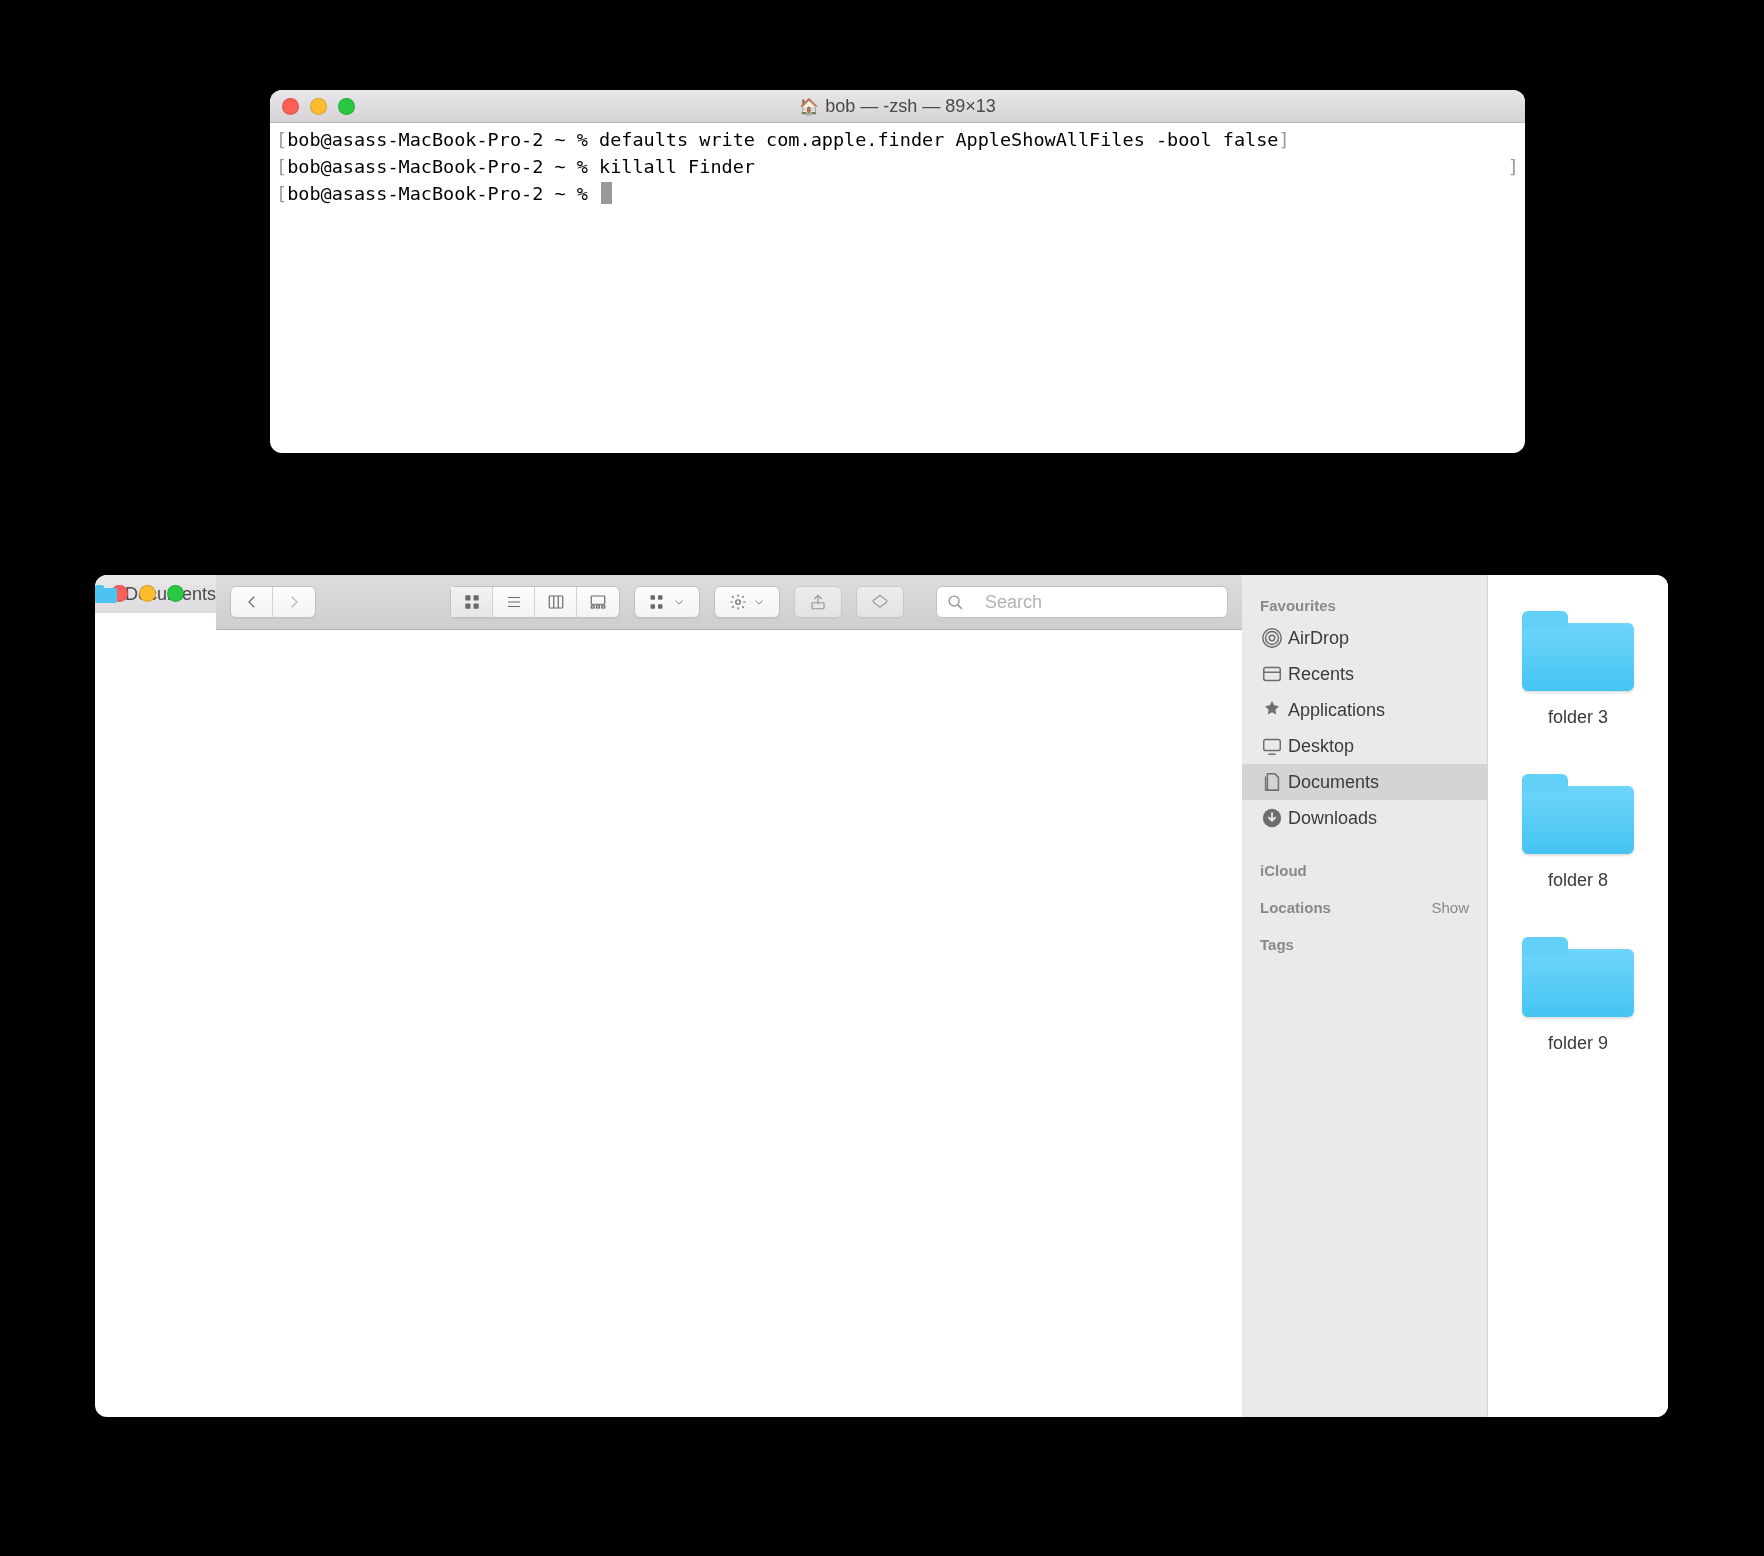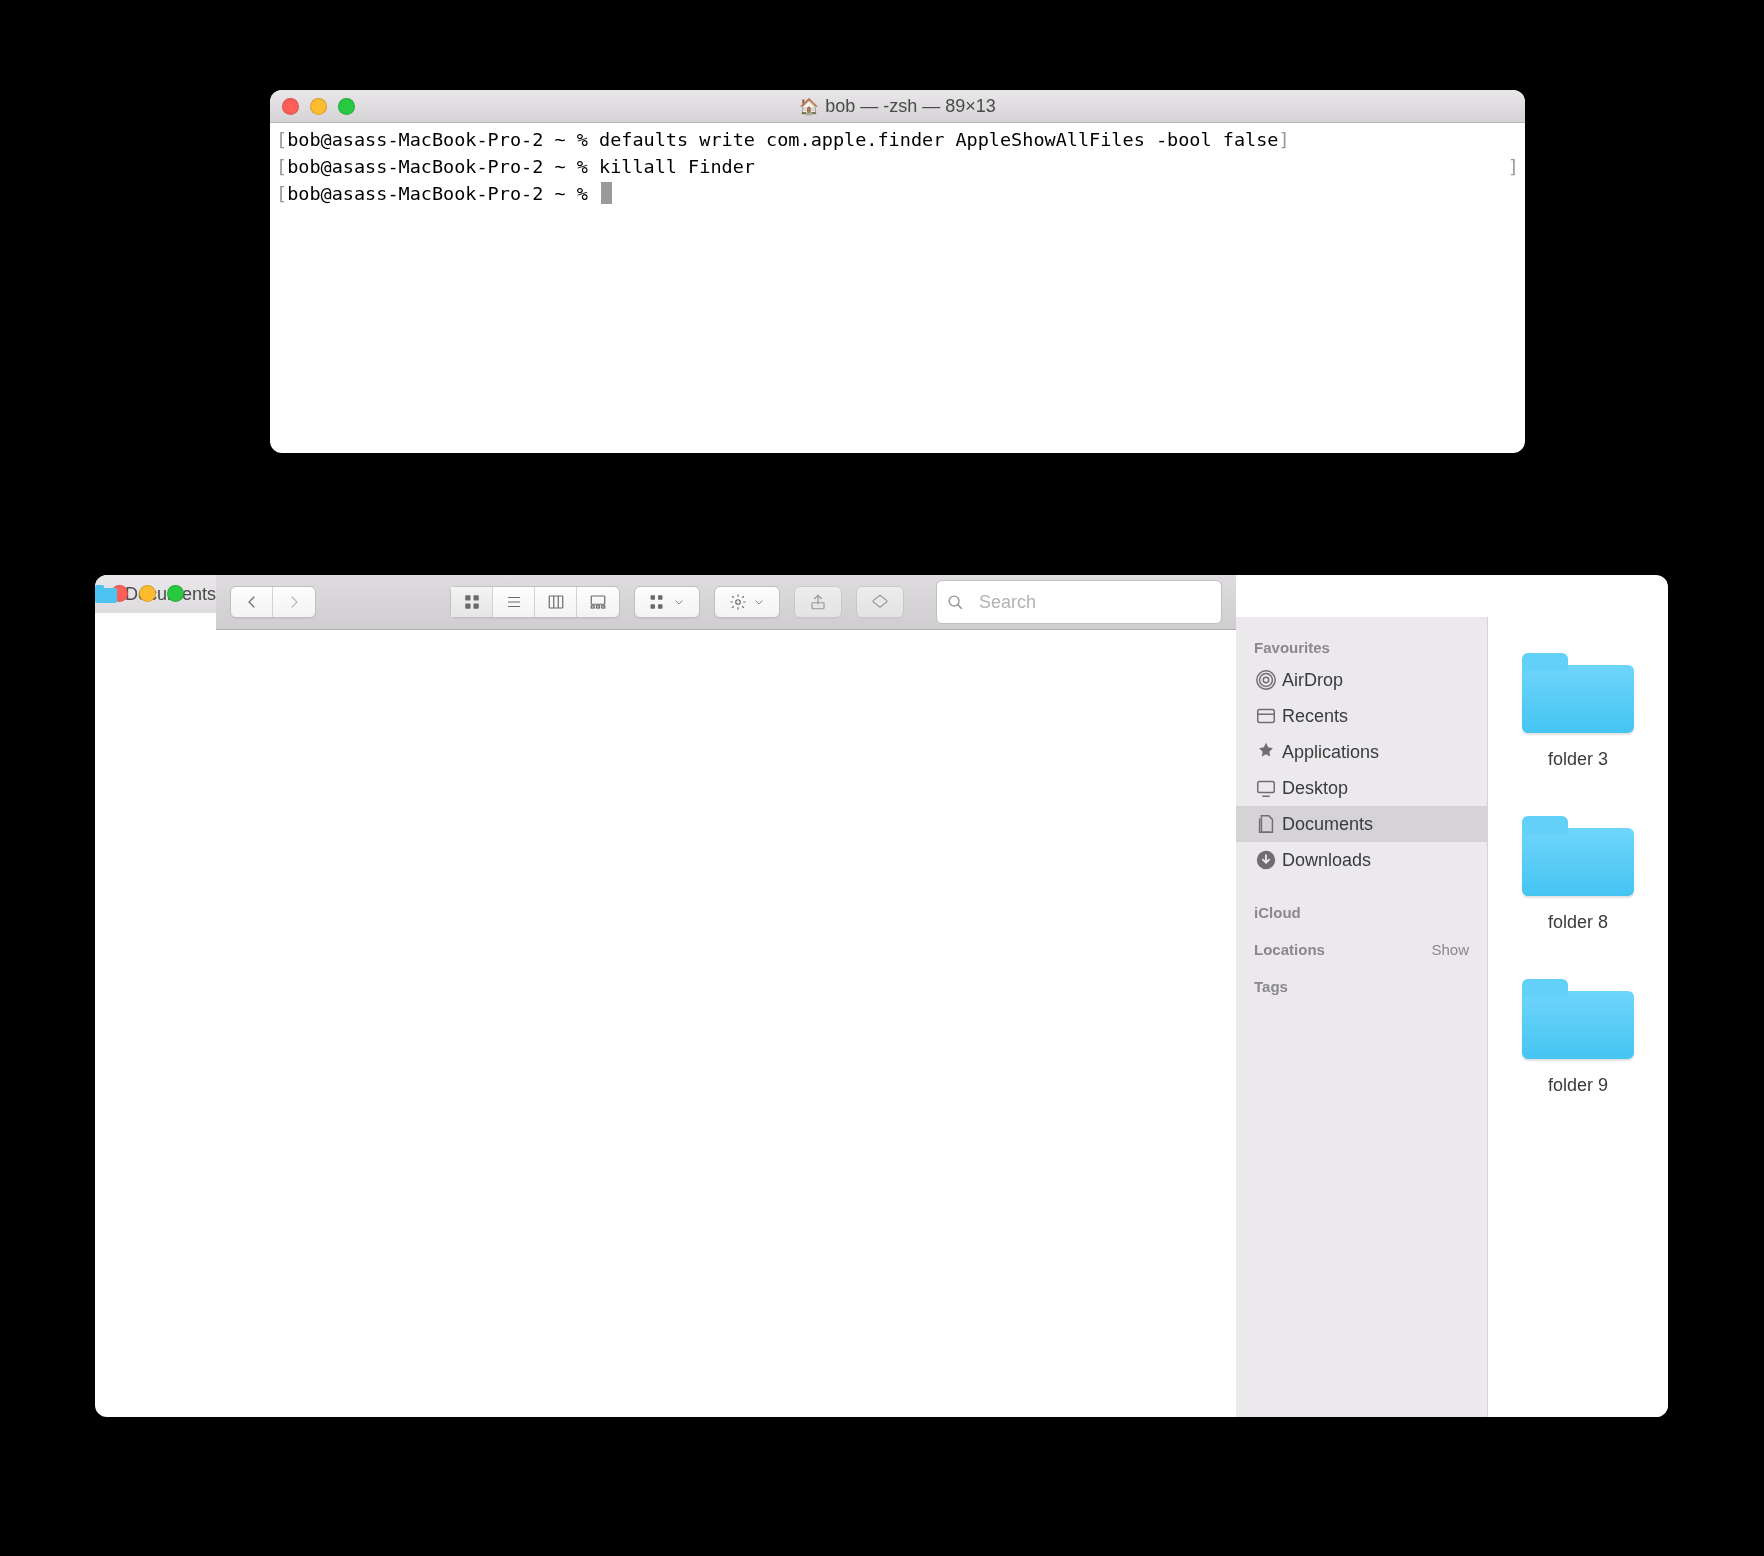--- a/index.html
+++ b/index.html
@@ -99,31 +99,31 @@
     width:42px; height:100%; display:flex; align-items:center; justify-content:center;
     border-right:1px solid #d3d1d3;
   }
   .seg .cell:last-child { border-right:none; }
   .seg .cell.active { background: linear-gradient(#f3f3f3,#e6e6e6); }
   .btn { padding: 0 14px; gap:6px; color:#595959; }
   .ico { width:18px; height:18px; stroke:#6a6a6a; stroke-width:1.6; fill:none; }
   .ico.fill { fill:#6a6a6a; stroke:none; }
   .search {
     flex:1; max-width:380px; margin-left:18px;
-    height:44px; border:1px solid #c1bfc1; border-radius:6px;
-    background:#fff; display:flex; align-items:center; padding:0 10px; gap:15px;
+    height:32px; border:1px solid #c1bfc1; border-radius:6px;
+    background:#fff; display:flex; align-items:center; padding:0 10px; gap:21px;
   }
   .search input {
     border:none; outline:none; font-size:18px; flex:1; background:transparent;
     color:#333;
   }
   .search input::placeholder { color:#b4b2b4; }
   .mag { width:17px; height:17px; stroke:#9a989a; stroke-width:2; fill:none; }
 
-  .f-body { flex:1; display:flex; overflow:hidden;margin-top:42px; }
+  .f-body { flex:1; display:flex; overflow:hidden; }
   .sidebar {
     width: 278px; background:#ebe9ec;
     border-right:1px solid #d5d3d5;
     padding: 14px 0; font-size:18px;
   }
   .sb-head {
     color:#8a888b; font-size:15px; font-weight:600;
     padding: 8px 18px 6px;
     display:flex; justify-content:space-between; align-items:center;
   }

